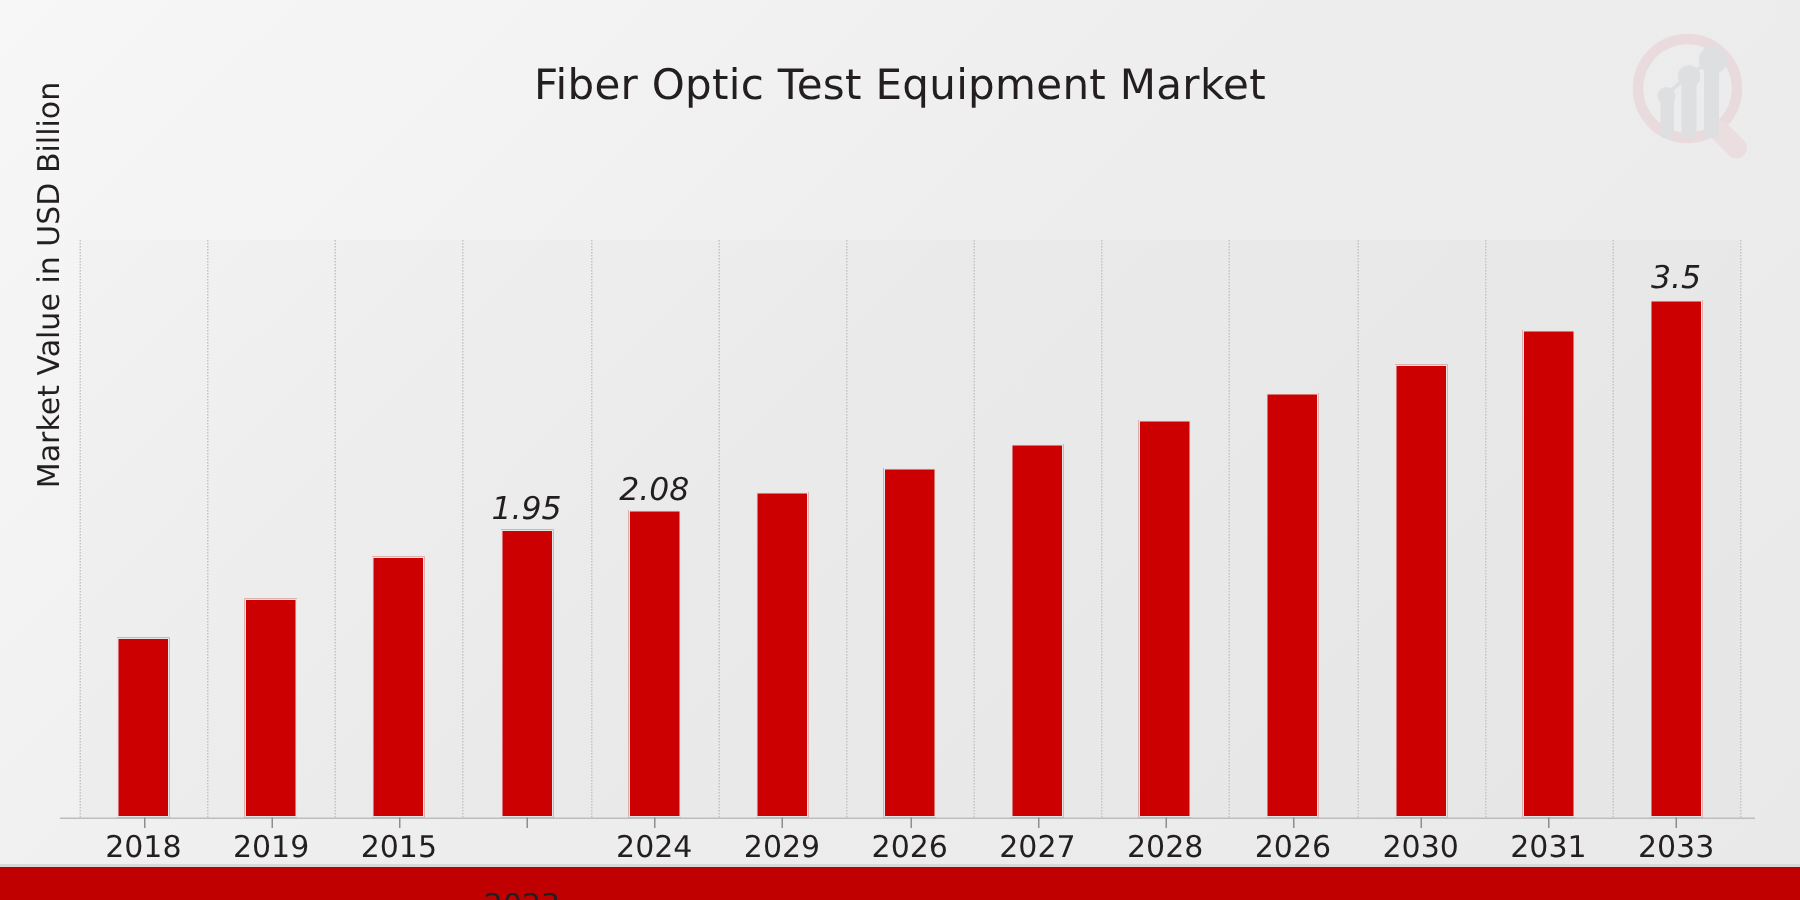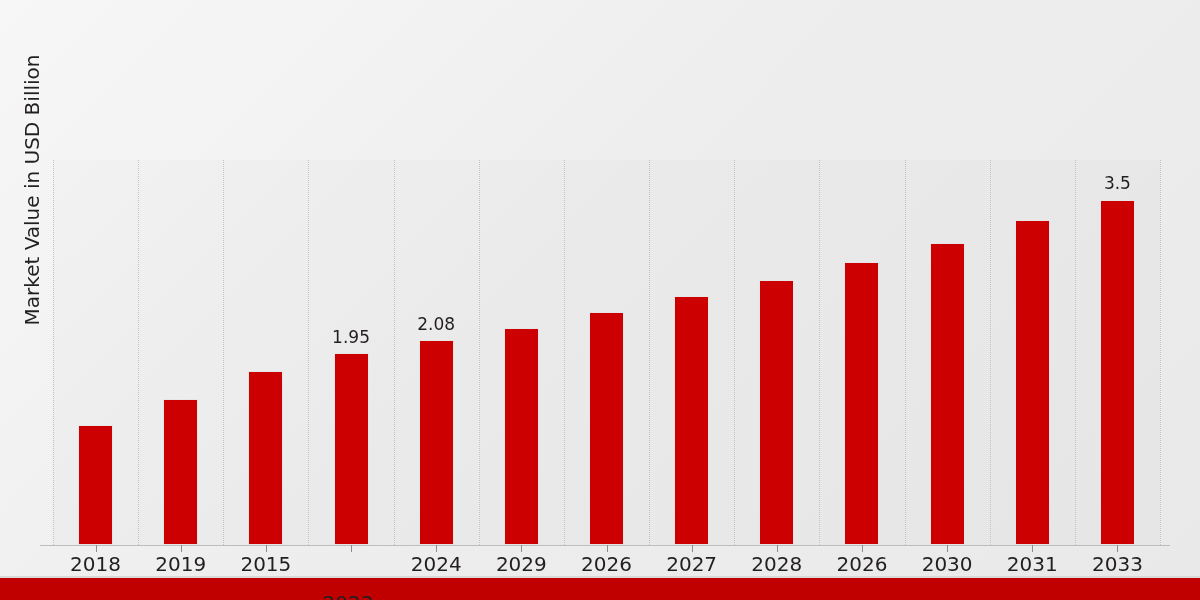--- a/index.html
+++ b/index.html
@@ -108,23 +108,24 @@
     width: 35px;
     background: #cc0000;
     border: 1px solid #e6e6e6;
     box-sizing: border-box;
   }
 
   .bar-label {
     position: absolute;
     width: 90px;
     text-align: center;
-    font-size: 17px;
-    color: #231f20;
-    white-space: nowrap;
+    font-size: 21px;
+    color: #231f20;
+    white-space: nowrap;
+    font-style: italic;
   }
 
   .tick-mark {
     position: absolute;
     top: 545px;
     width: 1px;
     height: 7px;
     background: #8d8d8d;
   }
 
@@ -154,20 +155,42 @@
     width: 1200px;
     height: 2px;
     background: #d9d9d9;
   }
 </style>
 </head>
 <body>
 
 <div id="page">
 
+  <div id="header">
+    <div id="chart-title">Fiber Optic Test Equipment Market</div>
+
+    <div id="logo-watermark">
+      <svg viewBox="0 0 96 92" xmlns="http://www.w3.org/2000/svg">
+
+        <circle cx="43" cy="41" r="33" fill="none" stroke="#e5b6bb" stroke-width="7"></circle>
+
+        <rect x="63" y="60" width="14" height="30" rx="7" fill="#e9bfc4" transform="rotate(-45 70 75)"></rect>
+
+        <rect x="25" y="48" width="9" height="26" rx="2" fill="#bfc3c7"></rect>
+        <rect x="39" y="35" width="10" height="39" rx="2" fill="#bfc3c7"></rect>
+        <rect x="54" y="26" width="10" height="48" rx="2" fill="#bfc3c7"></rect>
+
+        <polyline points="29,45 44,32 59,22" fill="none" stroke="#bfc3c7" stroke-width="2.5"></polyline>
+
+        <circle cx="29" cy="46" r="6" fill="#bfc3c7"></circle>
+        <circle cx="44" cy="33" r="7.5" fill="#bfc3c7"></circle>
+        <circle cx="60" cy="22" r="9.5" fill="#bfc3c7"></circle>
+      </svg>
+    </div>
+  </div>
 
   <div id="y-axis-title">Market Value in USD Billion</div>
 
   <div id="plot">
       <div class="gridline" style="left: 0px;"></div>
       <div class="gridline" style="left: 85.1538px;"></div>
       <div class="gridline" style="left: 170.308px;"></div>
       <div class="gridline" style="left: 255.462px;"></div>
       <div class="gridline" style="left: 340.615px;"></div>
       <div class="gridline" style="left: 425.769px;"></div>

